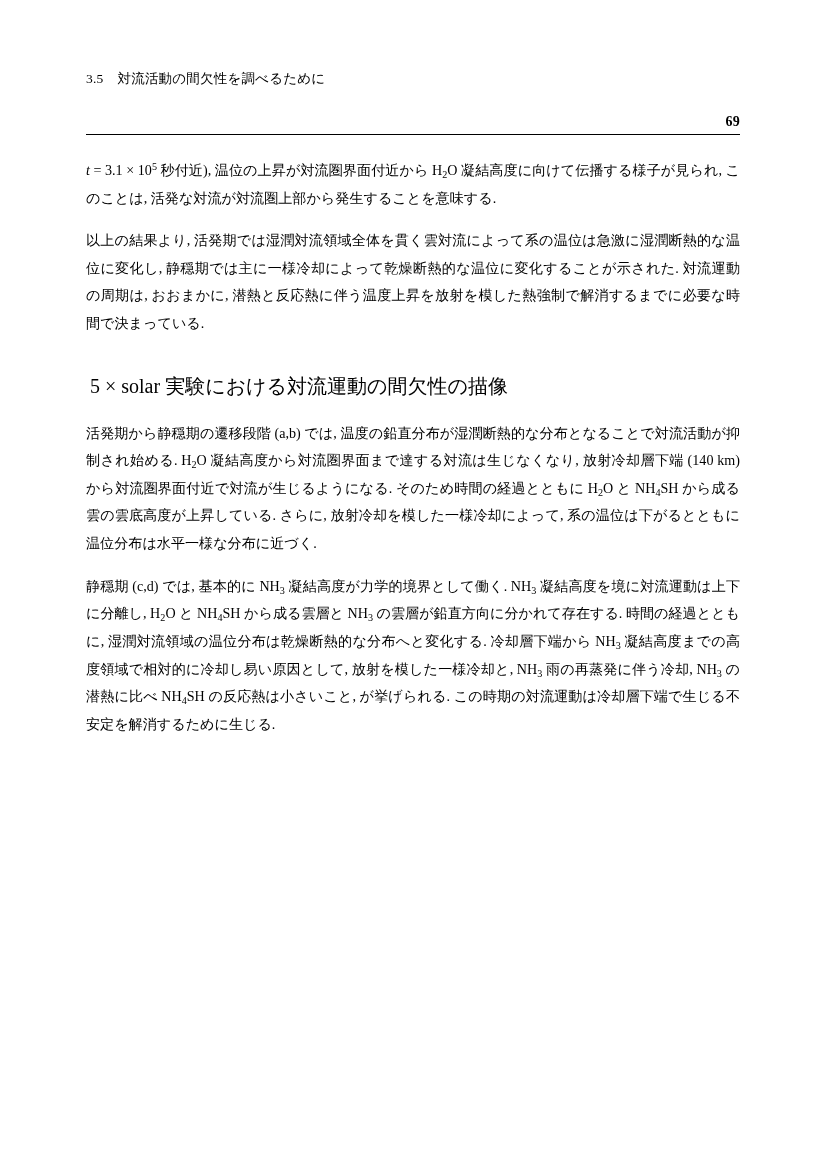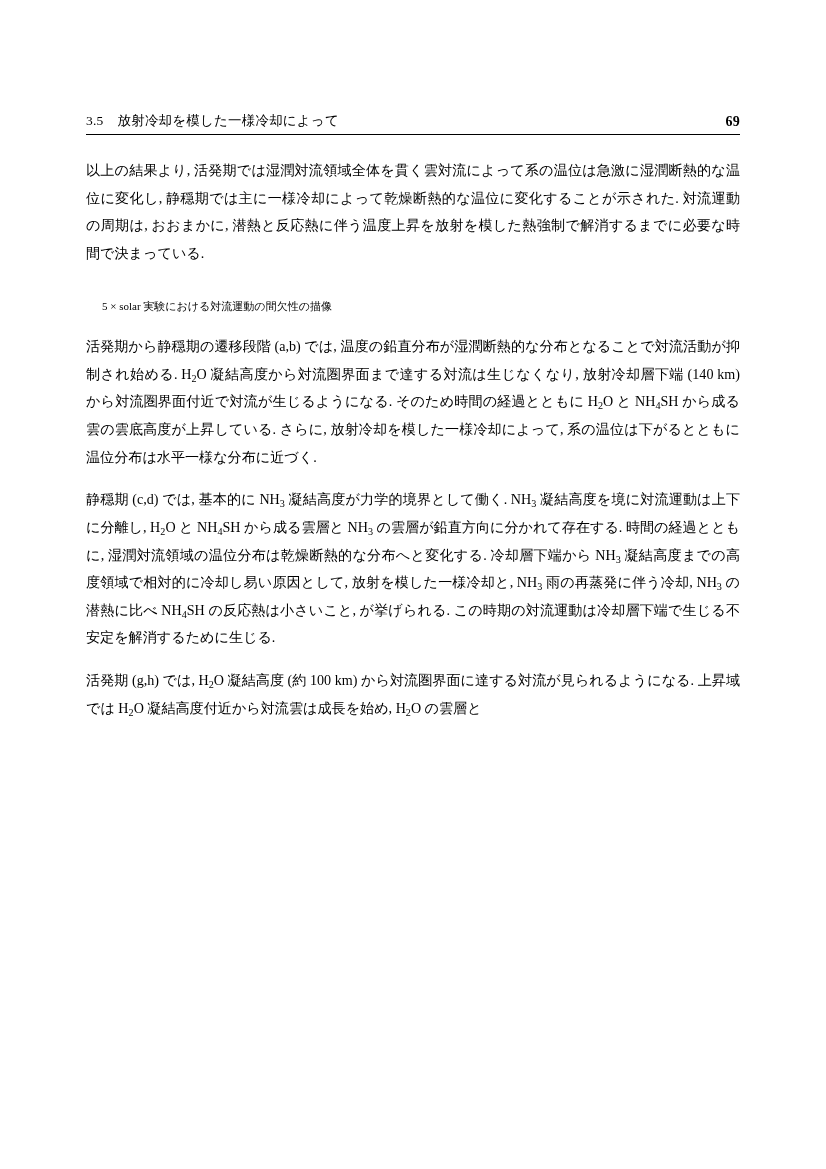--- a/index.html
+++ b/index.html
@@ -23,21 +23,21 @@
   }
   .content {
     position: absolute;
     left: 86px;
     top: 70px;
     width: 654px;
   }
   
   .header-row {
     display: flex;
-    align-items: flex-end;
+    align-items: flex-start;
     justify-content: space-between;
     font-size: 13.5px;
     letter-spacing: 0.2px;
   }
   .header-left {
     display: flex;
     align-items: baseline;
   }
   .header-num {
     margin-right: 14px;
@@ -61,23 +61,23 @@
   }
   p.para {
     font-size: 14.1px;
     line-height: 1.96;
     text-align: justify;
     text-justify: inter-ideograph;
     margin: 0 0 15px 0;
     hyphens: none;
   }
   h4.subhead {
-    font-size: 11px;
+    font-size: 20px;
     font-weight: normal;
-    margin: 30px 0 16px 16px;
+    margin: 30px 0 16px 4px;
     line-height: 1.8;
   }
   .math {
     font-family: "Liberation Serif", serif;
     font-style: italic;
   }
   sub {
     font-size: 0.72em;
     vertical-align: -0.25em;
     font-style: normal;
@@ -90,30 +90,30 @@
 </style>
 </head>
 <body>
 
 <div class="page">
   <div class="content">
 
     <div class="header-row">
       <div class="header-left">
         <span class="header-num">3.5</span>
-        <span class="header-title">放射冷却を模した一様冷却によって</span>
+        <span class="header-title">対流活動の間欠性を調べるために</span>
       </div>
       <div class="header-page">69</div>
     </div>
     <hr class="rule">
 
     <div class="body">
+      <p class="para" id="p1"><span class="math">t</span> = 3.1 × 10<sup>5</sup> 秒付近), 温位の上昇が対流圏界面付近から H<sub>2</sub>O 凝結高度に向けて伝播する様子が見られ, このことは, 活発な対流が対流圏上部から発生することを意味する.</p>
       <p class="para" id="p2">以上の結果より, 活発期では湿潤対流領域全体を貫く雲対流によって系の温位は急激に湿潤断熱的な温位に変化し, 静穏期では主に一様冷却によって乾燥断熱的な温位に変化することが示された. 対流運動の周期は, おおまかに, 潜熱と反応熱に伴う温度上昇を放射を模した熱強制で解消するまでに必要な時間で決まっている.</p>
 
       <h4 class="subhead" id="subhead">5 × solar 実験における対流運動の間欠性の描像</h4>
 
       <p class="para" id="p4">活発期から静穏期の遷移段階 (a,b) では, 温度の鉛直分布が湿潤断熱的な分布となることで対流活動が抑制され始める. H<sub>2</sub>O 凝結高度から対流圏界面まで達する対流は生じなくなり, 放射冷却層下端 (140 km) から対流圏界面付近で対流が生じるようになる. そのため時間の経過とともに H<sub>2</sub>O と NH<sub>4</sub>SH から成る雲の雲底高度が上昇している. さらに, 放射冷却を模した一様冷却によって, 系の温位は下がるとともに温位分布は水平一様な分布に近づく.</p>
       <p class="para" id="p5">静穏期 (c,d) では, 基本的に NH<sub>3</sub> 凝結高度が力学的境界として働く. NH<sub>3</sub> 凝結高度を境に対流運動は上下に分離し, H<sub>2</sub>O と NH<sub>4</sub>SH から成る雲層と NH<sub>3</sub> の雲層が鉛直方向に分かれて存在する. 時間の経過とともに, 湿潤対流領域の温位分布は乾燥断熱的な分布へと変化する. 冷却層下端から NH<sub>3</sub> 凝結高度までの高度領域で相対的に冷却し易い原因として, 放射を模した一様冷却と, NH<sub>3</sub> 雨の再蒸発に伴う冷却, NH<sub>3</sub> の潜熱に比べ NH<sub>4</sub>SH の反応熱は小さいこと, が挙げられる. この時期の対流運動は冷却層下端で生じる不安定を解消するために生じる.</p>
-      <p class="para" id="p7">活発期 (g,h) では, H<sub>2</sub>O 凝結高度 (約 100 km) から対流圏界面に達する対流が見られるようになる. 上昇域では H<sub>2</sub>O 凝結高度付近から対流雲は成長を始め, H<sub>2</sub>O の雲層と</p>
     </div>
 
   </div>
 </div>
 
 </body></html>

